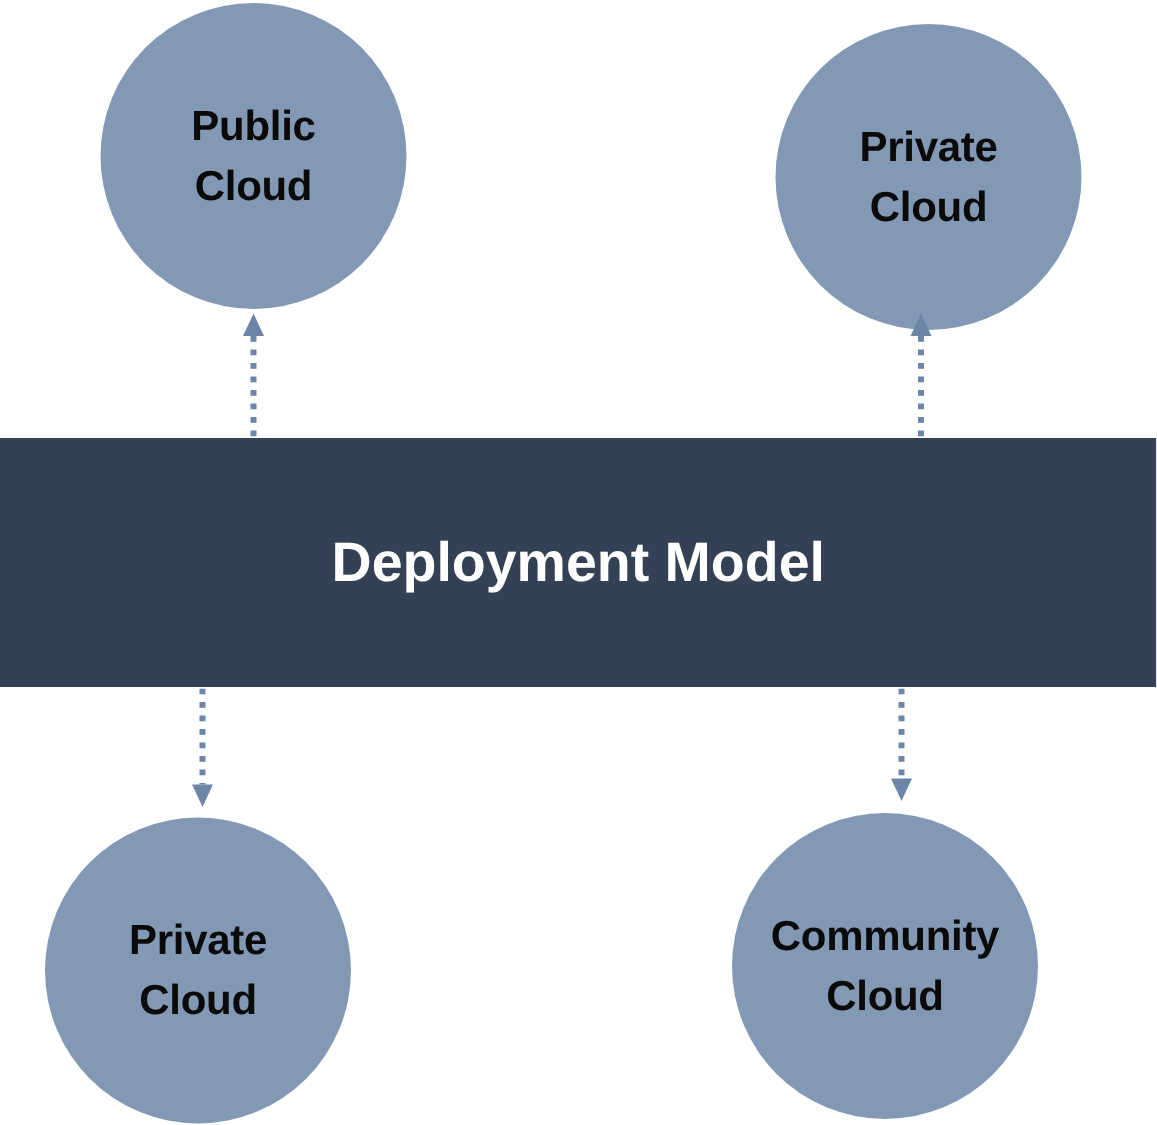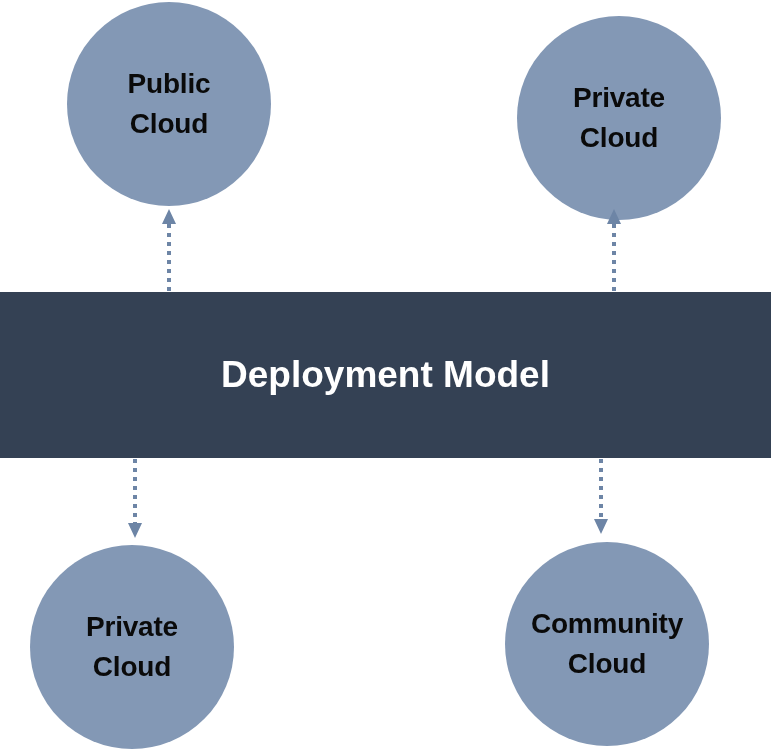--- a/index.html
+++ b/index.html
@@ -33,21 +33,21 @@
     font-weight: bold;
     color: #0a0a0a;
     line-height: 40px;
     text-align: center;
     white-space: pre-line;
     letter-spacing: -0.2px;
   }
   .node-public   { left: 67px;  top: 2px;   }
   .node-private  { left: 517px; top: 16px;   }
   .node-hybrid   { left: 30px;  top: 545px; }
-  .node-community{ left: 505px; top: 542px; }
+  .node-community{ left: 488px; top: 542px; }
 
   .banner {
     position: absolute;
     left: 0;
     top: 292px;
     width: 771px;
     height: 166px;
     background: #344154;
     display: flex;
     align-items: center;

